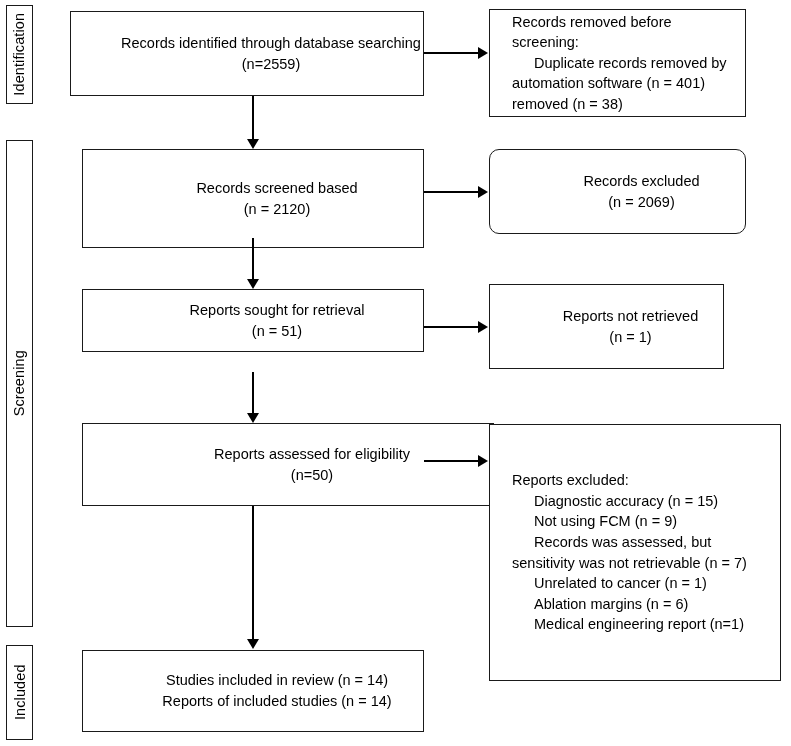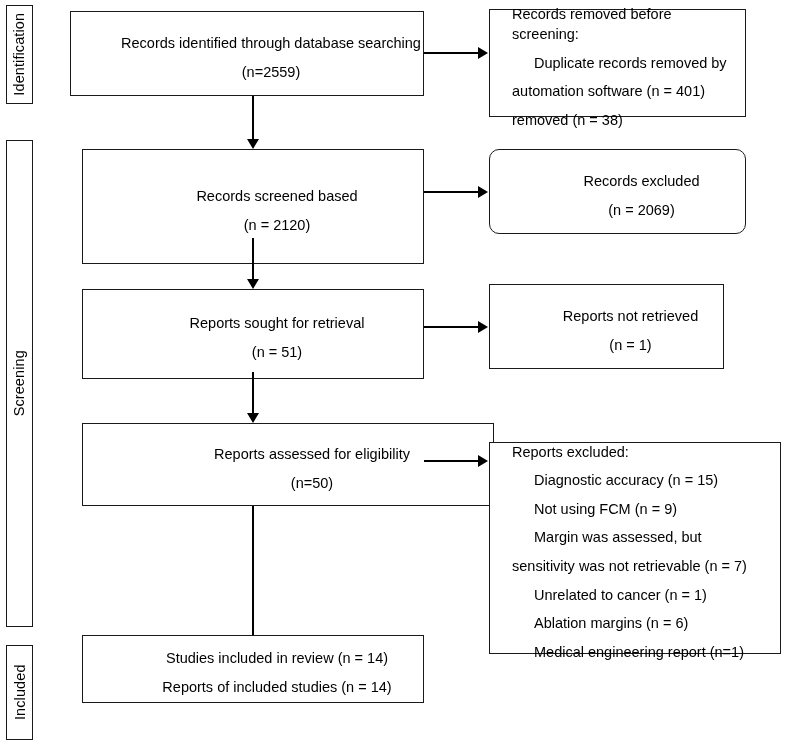--- a/index.html
+++ b/index.html
@@ -49,21 +49,20 @@
   }
   .flow-box.center-text {
     align-items: center;
     text-align: center;
     padding-left: 48px;
   }
   .flow-box .line {
     font-size: 14.5px;
     line-height: 1.42;
     white-space: pre-wrap;
-    margin-top: 8px;
   }
   .flow-box.left-text {
     align-items: flex-start;
     text-align: left;
     padding-left: 22px;
     padding-right: 8px;
   }
   .flow-box.left-text .line.indent {
     padding-left: 22px;
   }
@@ -127,72 +126,72 @@
     <div class="line hang">automation software (n = 401)</div>
     <div class="line hang">removed (n = 38)</div>
   </div>
 
   <div class="h-line" style="left:424px; top:52px; width:55px;"></div>
   <div class="arrow-right" style="left:478px; top:46.7px;"></div>
 
   <div class="v-line" style="left:252px; top:96px; height:44px;"></div>
   <div class="arrow-down" style="left:246.7px; top:139px;"></div>
 
-  <div class="flow-box center-text" style="left:82px; top:149px; width:342px; height:115px;">
+  <div class="flow-box center-text" style="left:82px; top:149px; width:342px; height:99px;">
     <div class="line">Records screened based</div>
     <div class="line">(n = 2120)</div>
   </div>
 
   <div class="flow-box center-text" style="left:489px; top:149px; width:257px; height:85px;border-radius:10px;">
     <div class="line">Records excluded</div>
     <div class="line">(n = 2069)</div>
   </div>
 
   <div class="h-line" style="left:424px; top:191px; width:55px;"></div>
   <div class="arrow-right" style="left:478px; top:185.7px;"></div>
 
   <div class="v-line" style="left:252px; top:238px; height:42px;"></div>
   <div class="arrow-down" style="left:246.7px; top:279px;"></div>
 
-  <div class="flow-box center-text" style="left:82px; top:289px; width:342px; height:90px;">
+  <div class="flow-box center-text" style="left:82px; top:289px; width:342px; height:63px;">
     <div class="line">Reports sought for retrieval</div>
     <div class="line">(n = 51)</div>
   </div>
 
   <div class="flow-box center-text" style="left:489px; top:284px; width:235px; height:85px;">
     <div class="line">Reports not retrieved</div>
     <div class="line">(n = 1)</div>
   </div>
 
   <div class="h-line" style="left:424px; top:326px; width:55px;"></div>
   <div class="arrow-right" style="left:478px; top:320.7px;"></div>
 
   <div class="v-line" style="left:252px; top:372px; height:42px;"></div>
   <div class="arrow-down" style="left:246.7px; top:413px;"></div>
 
   <div class="flow-box center-text" style="left:82px; top:423px; width:412px; height:83px;">
     <div class="line">Reports assessed for eligibility</div>
     <div class="line">(n=50)</div>
   </div>
 
-  <div class="flow-box left-text" style="left:489px; top:442px; width:292px; height:212px;">
+  <div class="flow-box left-text" style="left:489px; top:424px; width:292px; height:257px;">
     <div class="line hang">Reports excluded:</div>
     <div class="line indent">Diagnostic accuracy (n = 15)</div>
     <div class="line indent">Not using FCM (n = 9)</div>
-    <div class="line indent">Margin was assessed, but</div>
+    <div class="line indent">Records was assessed, but</div>
     <div class="line hang">sensitivity was not retrievable (n = 7)</div>
     <div class="line indent">Unrelated to cancer (n = 1)</div>
     <div class="line indent">Ablation margins (n = 6)</div>
     <div class="line indent">Medical engineering report (n=1)</div>
   </div>
 
   <div class="h-line" style="left:424px; top:460px; width:55px;"></div>
   <div class="arrow-right" style="left:478px; top:454.7px;"></div>
 
   <div class="v-line" style="left:252px; top:506px; height:134px;"></div>
   <div class="arrow-down" style="left:246.7px; top:639px;"></div>
 
-  <div class="flow-box center-text" style="left:82px; top:635px; width:342px; height:68px;">
+  <div class="flow-box center-text" style="left:82px; top:650px; width:342px; height:82px;">
     <div class="line">Studies included in review (n = 14)</div>
     <div class="line">Reports of included studies (n = 14)</div>
   </div>
 
 </div>
 
 </body></html>

